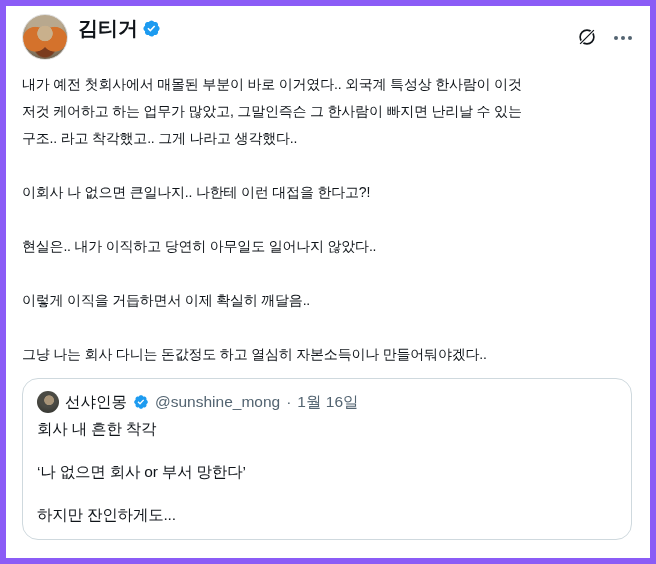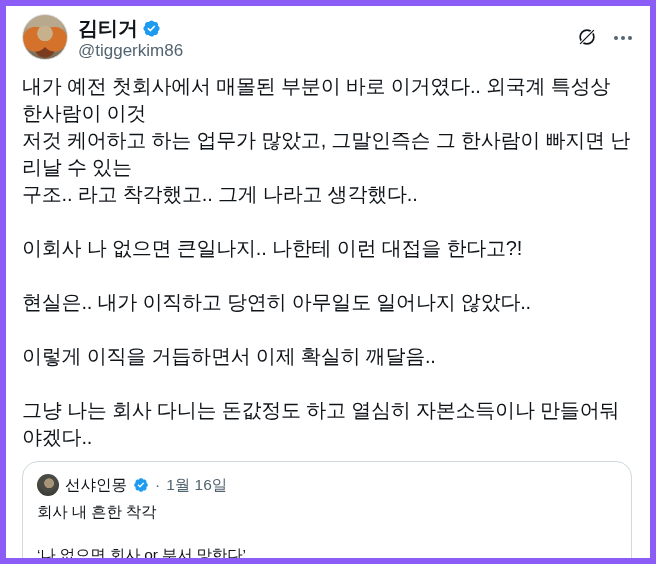--- a/index.html
+++ b/index.html
@@ -59,21 +59,21 @@
     padding-top: 12px;
     color: #0f1419;
   }
   .icon-btn { cursor: pointer; background: none; border: none; padding: 0; display: flex; align-items: center; }
   .dots { display: flex; gap: 3px; padding-top: 2px; }
   .dots span { width: 4px; height: 4px; border-radius: 50%; background: #536471; display: block; }
 
   
   .tweet-text {
     margin-top: 11px;
-    font-size: 20px;
+    font-size: 14px;
     line-height: 27px;
     letter-spacing: -0.2px;
     white-space: pre-line;
     color: #0f1419;
   }
 
   
   .quote-card {
     margin-top: 10px;
     border: 1px solid #cfd9de;
@@ -124,21 +124,20 @@
     <div class="header-row">
       <div class="avatar"></div>
 
       <div class="name-block">
         <div class="name-line">
           <span class="display-name">김티거</span>
           <svg class="badge" viewBox="0 0 22 22">
             <path fill="#1d9bf0" d="M20.396 11c-.018-.646-.215-1.275-.57-1.816-.354-.54-.852-.972-1.438-1.246.223-.607.27-1.264.14-1.897-.131-.634-.437-1.218-.882-1.687-.47-.445-1.053-.75-1.687-.882-.633-.13-1.29-.083-1.897.14-.273-.587-.704-1.086-1.245-1.44S11.647 1.62 11 1.604c-.646.017-1.273.213-1.813.568s-.969.854-1.24 1.44c-.608-.223-1.267-.272-1.902-.14-.635.13-1.22.436-1.69.882-.445.47-.749 1.055-.878 1.688-.13.633-.08 1.29.144 1.896-.587.274-1.087.705-1.443 1.245-.356.54-.555 1.17-.574 1.817.02.647.218 1.276.574 1.817.356.54.856.972 1.443 1.245-.224.606-.274 1.263-.144 1.896.13.634.433 1.218.877 1.688.47.443 1.054.747 1.687.878.633.132 1.29.084 1.897-.136.274.586.705 1.084 1.246 1.439.54.354 1.17.551 1.816.569.647-.016 1.276-.213 1.817-.567s.972-.854 1.245-1.44c.604.239 1.266.296 1.903.164.636-.132 1.22-.447 1.68-.907.46-.46.776-1.044.908-1.681s.075-1.299-.165-1.903c.586-.274 1.084-.705 1.439-1.246.354-.54.551-1.17.569-1.816zM9.662 14.85l-3.429-3.428 1.293-1.302 2.072 2.072 4.4-4.794 1.347 1.246z"></path>
           </svg>
         </div>
-        <div class="handle">@tiggerkim86</div>
       </div>
 
       <div class="header-actions">
         <button class="icon-btn" aria-label="Grok">
           <svg width="22" height="22" viewBox="0 0 24 24" fill="none">
             <circle cx="12" cy="12" r="7.5" stroke="#0f1419" stroke-width="1.8"></circle>
             <line x1="4.5" y1="19.5" x2="19.5" y2="4.5" stroke="#ffffff" stroke-width="3.4"></line>
             <line x1="4.5" y1="19.5" x2="19.5" y2="4.5" stroke="#0f1419" stroke-width="1.4"></line>
           </svg>
         </button>
@@ -164,20 +163,21 @@
 
 그냥 나는 회사 다니는 돈값정도 하고 열심히 자본소득이나 만들어둬야겠다..</div>
 
     <div class="quote-card">
       <div class="quote-header">
         <div class="quote-avatar"></div>
         <span class="quote-name">선샤인몽</span>
         <svg class="quote-badge" viewBox="0 0 22 22">
           <path fill="#1d9bf0" d="M20.396 11c-.018-.646-.215-1.275-.57-1.816-.354-.54-.852-.972-1.438-1.246.223-.607.27-1.264.14-1.897-.131-.634-.437-1.218-.882-1.687-.47-.445-1.053-.75-1.687-.882-.633-.13-1.29-.083-1.897.14-.273-.587-.704-1.086-1.245-1.44S11.647 1.62 11 1.604c-.646.017-1.273.213-1.813.568s-.969.854-1.24 1.44c-.608-.223-1.267-.272-1.902-.14-.635.13-1.22.436-1.69.882-.445.47-.749 1.055-.878 1.688-.13.633-.08 1.29.144 1.896-.587.274-1.087.705-1.443 1.245-.356.54-.555 1.17-.574 1.817.02.647.218 1.276.574 1.817.356.54.856.972 1.443 1.245-.224.606-.274 1.263-.144 1.896.13.634.433 1.218.877 1.688.47.443 1.054.747 1.687.878.633.132 1.29.084 1.897-.136.274.586.705 1.084 1.246 1.439.54.354 1.17.551 1.816.569.647-.016 1.276-.213 1.817-.567s.972-.854 1.245-1.44c.604.239 1.266.296 1.903.164.636-.132 1.22-.447 1.68-.907.46-.46.776-1.044.908-1.681s.075-1.299-.165-1.903c.586-.274 1.084-.705 1.439-1.246.354-.54.551-1.17.569-1.816zM9.662 14.85l-3.429-3.428 1.293-1.302 2.072 2.072 4.4-4.794 1.347 1.246z"></path>
         </svg>
+        <span class="quote-meta">@sunshine_mong</span>
         <span class="quote-meta">·</span>
         <span class="quote-meta">1월 16일</span>
       </div>
       <div class="quote-text">회사 내 흔한 착각
 
 ‘나 없으면 회사 or 부서 망한다’
 
 하지만 잔인하게도...</div>
     </div>
 

